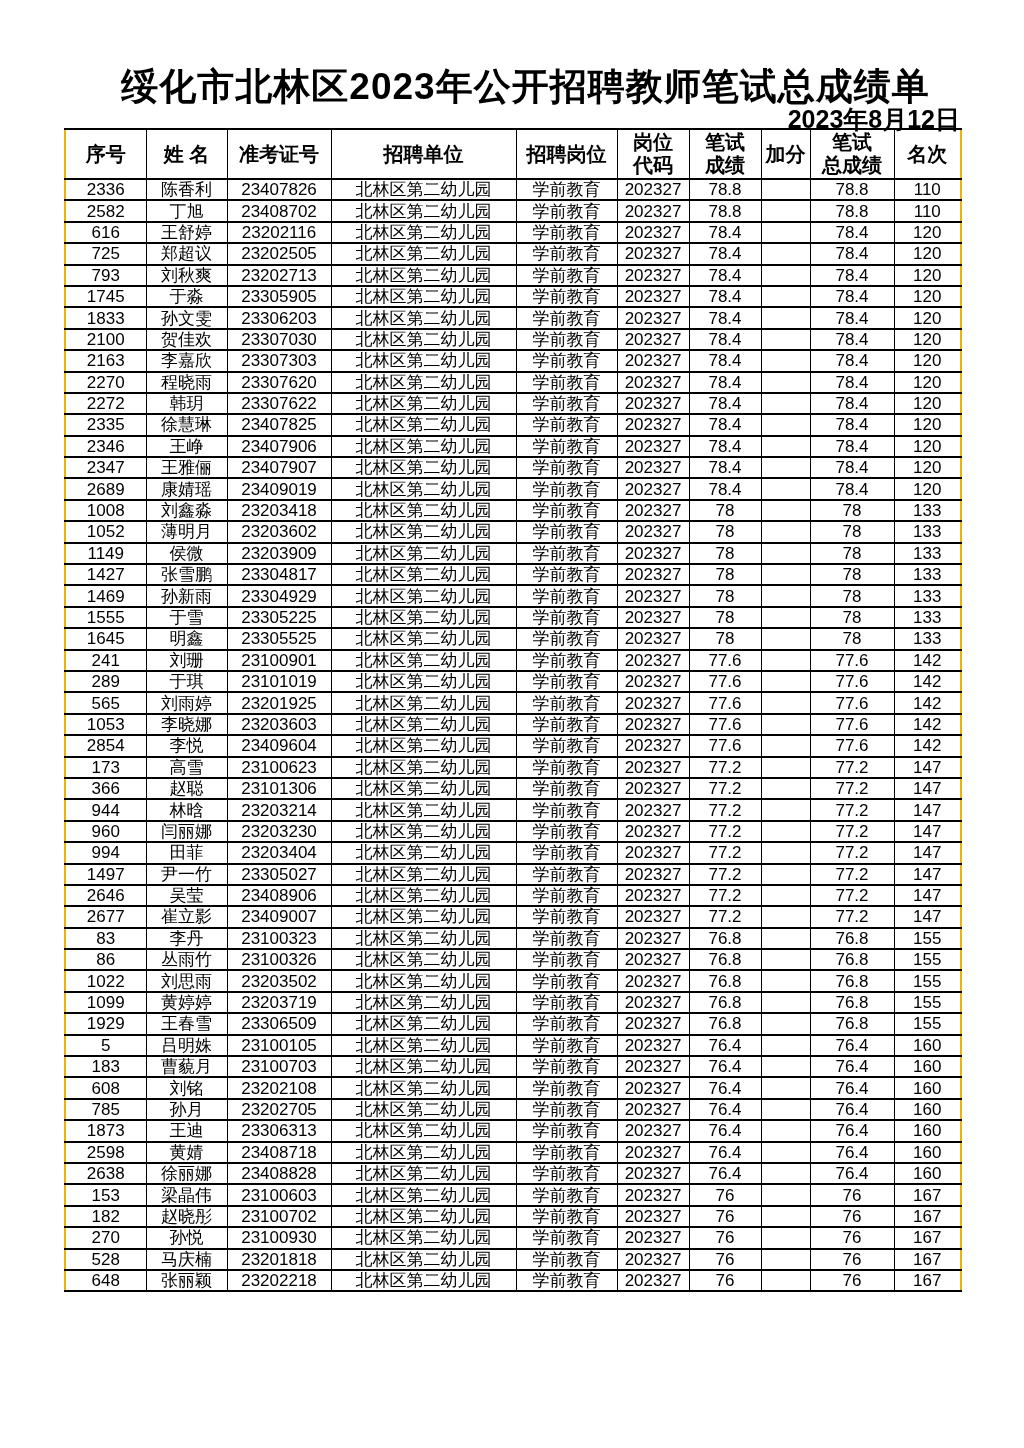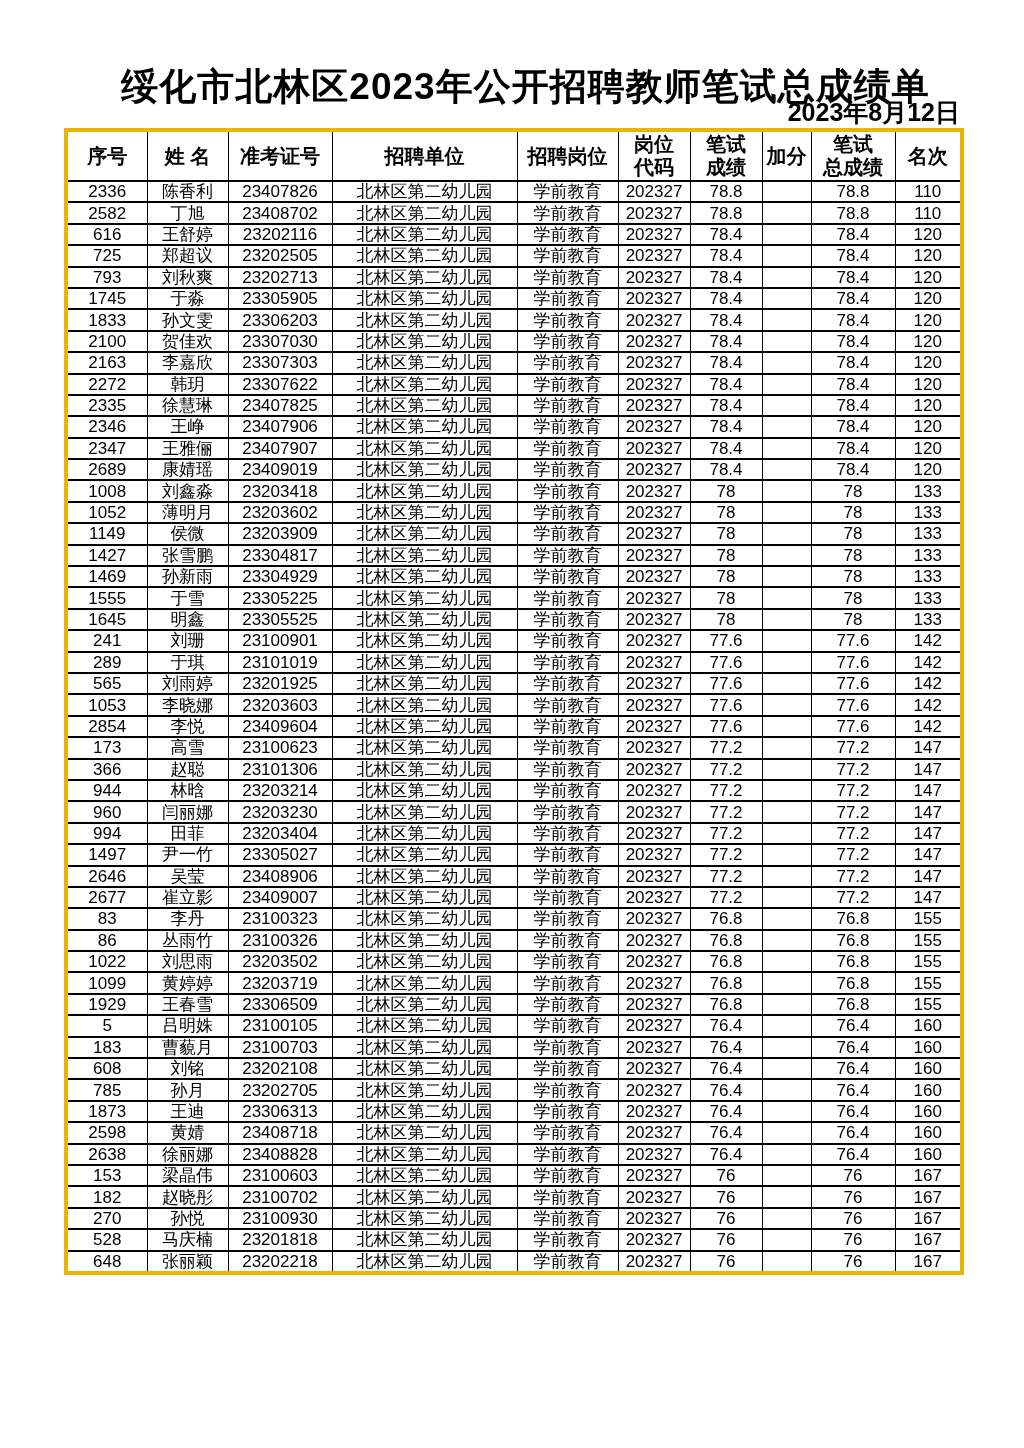--- a/index.html
+++ b/index.html
@@ -19,38 +19,38 @@
     left: 0;
     width: 100%;
     text-align: center;
     font-size: 37px;
     font-weight: bold;
     letter-spacing: 1px;
     white-space: nowrap;
   }
   .doc-date {
     position: absolute;
-    top: 96px;
+    top: 103px;
     left: 64px;
     width: 896px;
     text-align: right;
     font-size: 25px;
     font-weight: bold;
   }
   .table-wrap {
     position: absolute;
     top: 128px;
     left: 64px;
     width: 896px;
   }
   table.score-table {
     width: 100%;
     border-collapse: collapse;
     table-layout: fixed;
-    border: 4px solid #eab308;
+    border: 2px solid #eab308;
   }
   table.score-table th, table.score-table td {
     border: solid #000;
     border-width: 2px 1px;
     text-align: center;
     vertical-align: middle;
     padding: 0;
     overflow: hidden;
     white-space: nowrap;
   }
@@ -226,20 +226,32 @@
             <td>23307303</td>
             <td>北林区第二幼儿园</td>
             <td>学前教育</td>
             <td>202327</td>
             <td>78.4</td>
             <td></td>
             <td>78.4</td>
             <td>120</td>
           </tr>
           <tr>
+            <td>2270</td>
+            <td>程晓雨</td>
+            <td>23307620</td>
+            <td>北林区第二幼儿园</td>
+            <td>学前教育</td>
+            <td>202327</td>
+            <td>78.4</td>
+            <td></td>
+            <td>78.4</td>
+            <td>120</td>
+          </tr>
+          <tr>
             <td>2272</td>
             <td>韩玥</td>
             <td>23307622</td>
             <td>北林区第二幼儿园</td>
             <td>学前教育</td>
             <td>202327</td>
             <td>78.4</td>
             <td></td>
             <td>78.4</td>
             <td>120</td>

